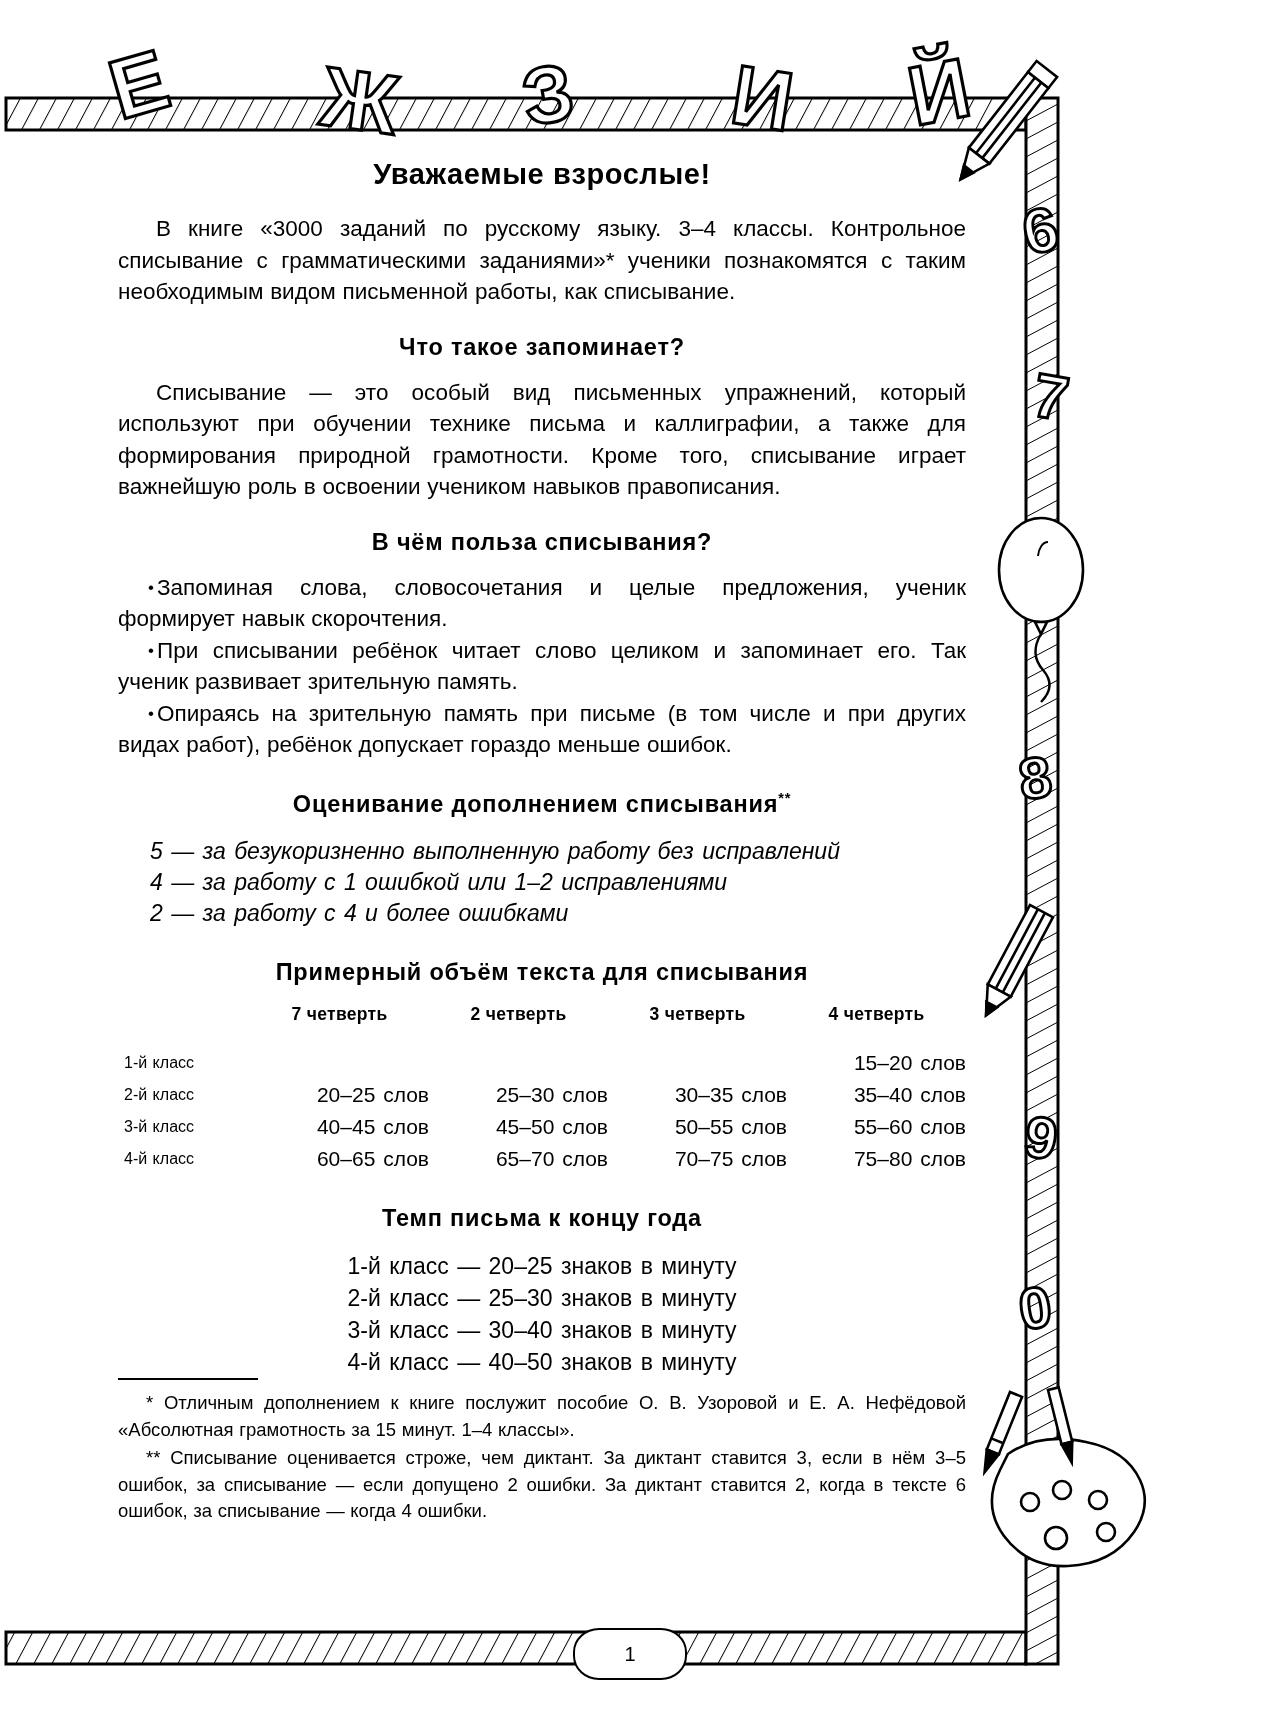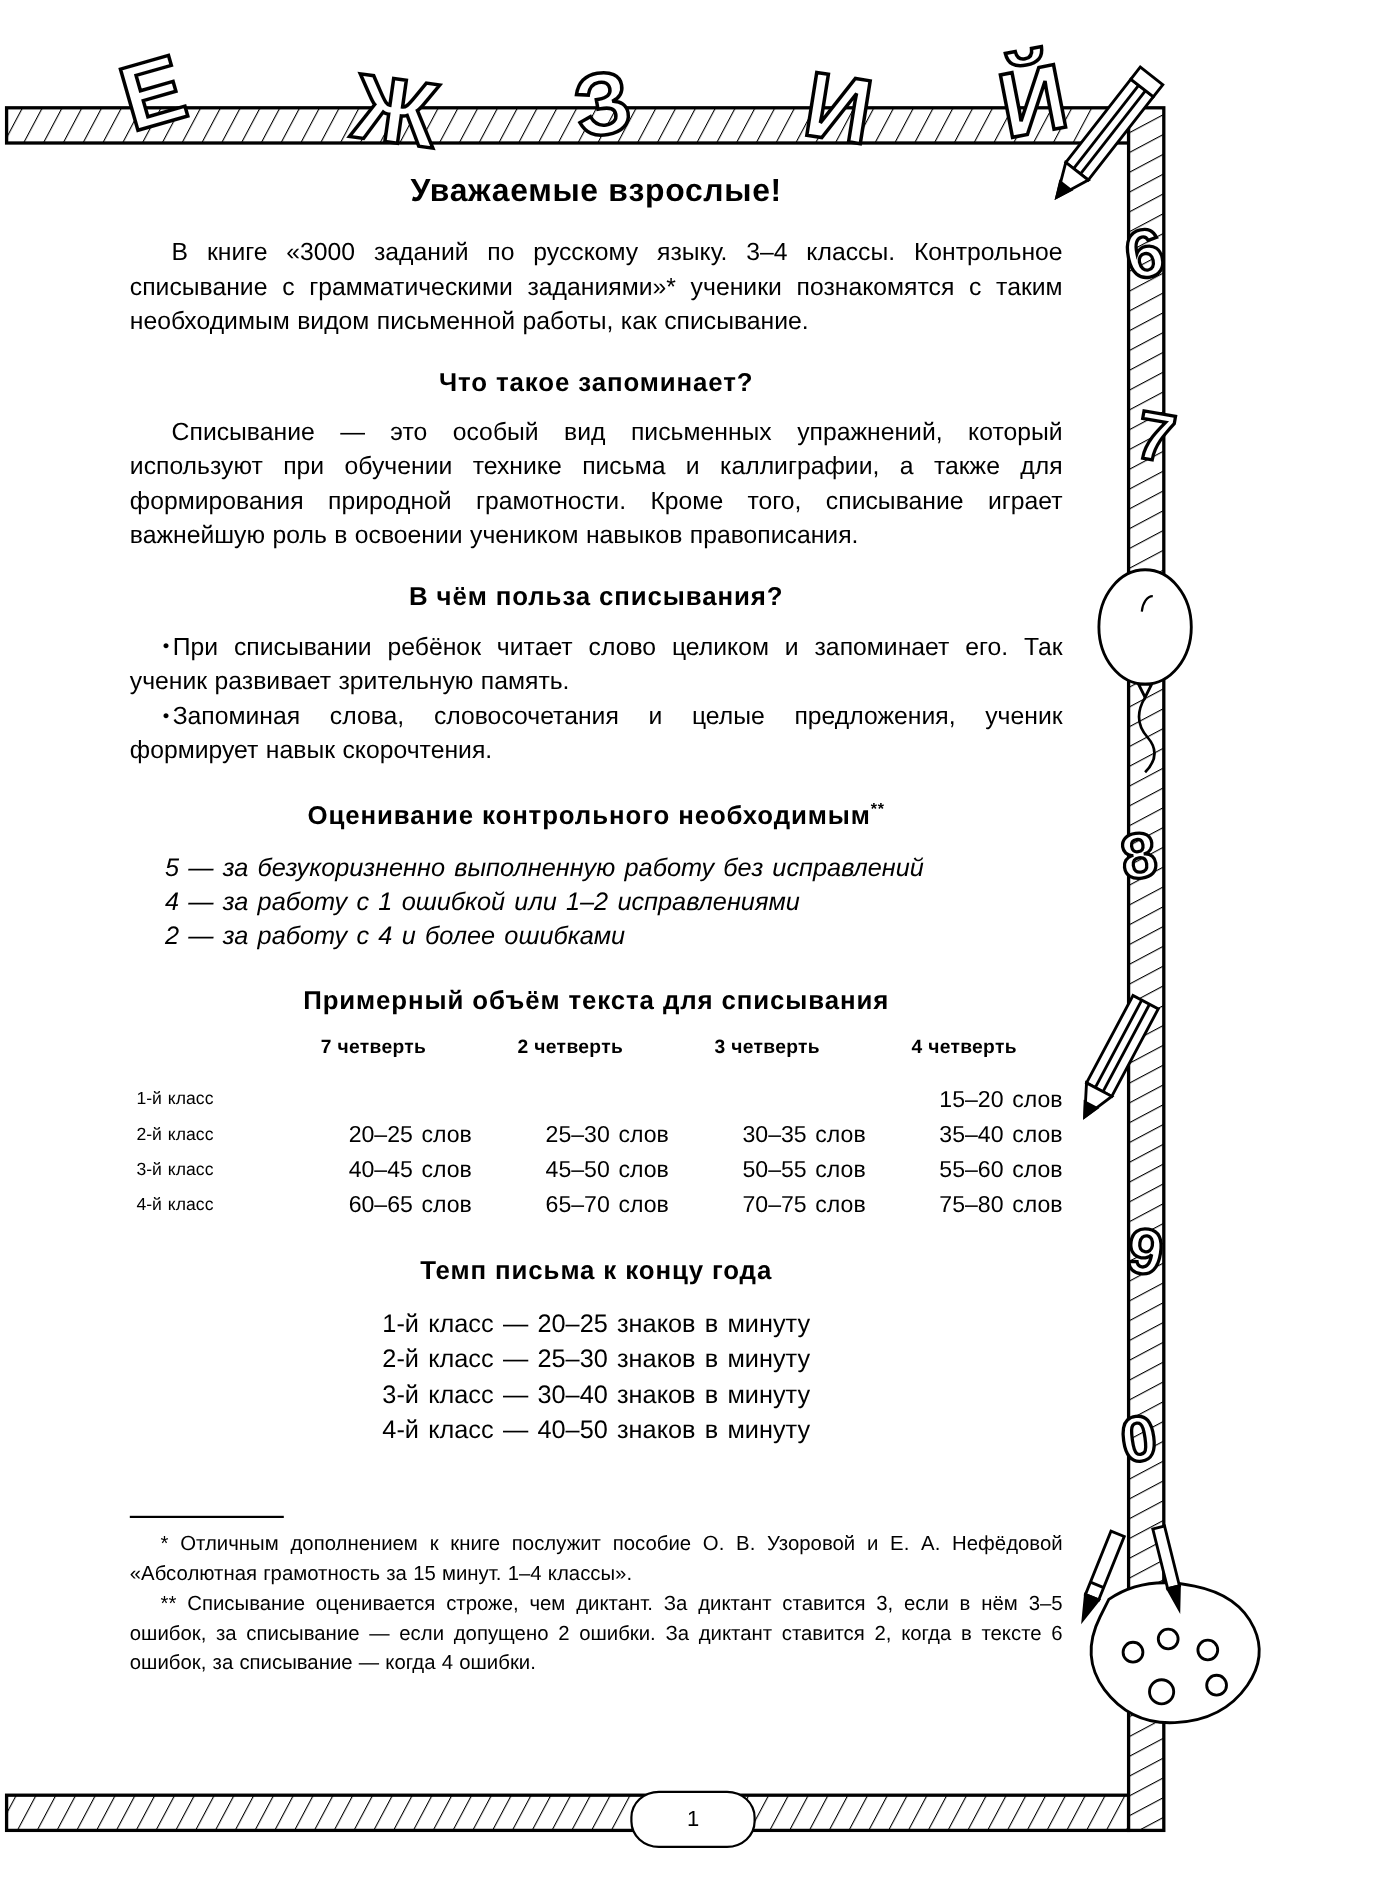--- a/index.html
+++ b/index.html
@@ -279,24 +279,25 @@
 
     <h1 class="doc-title">Уважаемые взрослые!</h1>
 
     <p class="body-text">В книге «3000 заданий по русскому языку. 3–4 классы. Контрольное списывание с грамматическими заданиями»* ученики познакомятся с таким необходимым видом письменной работы, как списывание.</p>
 
     <h2 class="section-title">Что такое запоминает?</h2>
     <p class="body-text">Списывание — это особый вид письменных упражнений, который используют при обучении технике письма и каллиграфии, а также для формирования природной грамотности. Кроме того, списывание играет важнейшую роль в освоении учеником навыков правописания.</p>
 
     <h2 class="section-title">В чём польза списывания?</h2>
 
+    <p class="bullet-text"><span class="bullet">•</span><span>Запоминая слова, словосочетания и целые предложения, ученик формирует навык скорочтения.</span></p>
     <p class="bullet-text"><span class="bullet">•</span><span>При списывании ребёнок читает слово целиком и запоминает его. Так ученик развивает зрительную память.</span></p>
-    <p class="bullet-text"><span class="bullet">•</span><span>Запоминая слова, словосочетания и целые предложения, ученик формирует навык скорочтения.</span></p>
-
-    <h2 class="section-title tight"><span>Оценивание контрольного необходимым</span><span class="sup">**</span></h2>
+    <p class="bullet-text"><span class="bullet">•</span><span>Опираясь на зрительную память при письме (в том числе и при других видах работ), ребёнок допускает гораздо меньше ошибок.</span></p>
+
+    <h2 class="section-title tight"><span>Оценивание дополнением списывания</span><span class="sup">**</span></h2>
 
     <ul class="grade-list">
       <li>5 — за безукоризненно выполненную работу без исправлений</li>
       <li>4 — за работу с 1 ошибкой или 1–2 исправлениями</li>
       <li>2 — за работу с 4 и более ошибками</li>
     </ul>
 
     <h2 class="section-title tight">Примерный объём текста для списывания</h2>
 
     <table class="volume-table">

